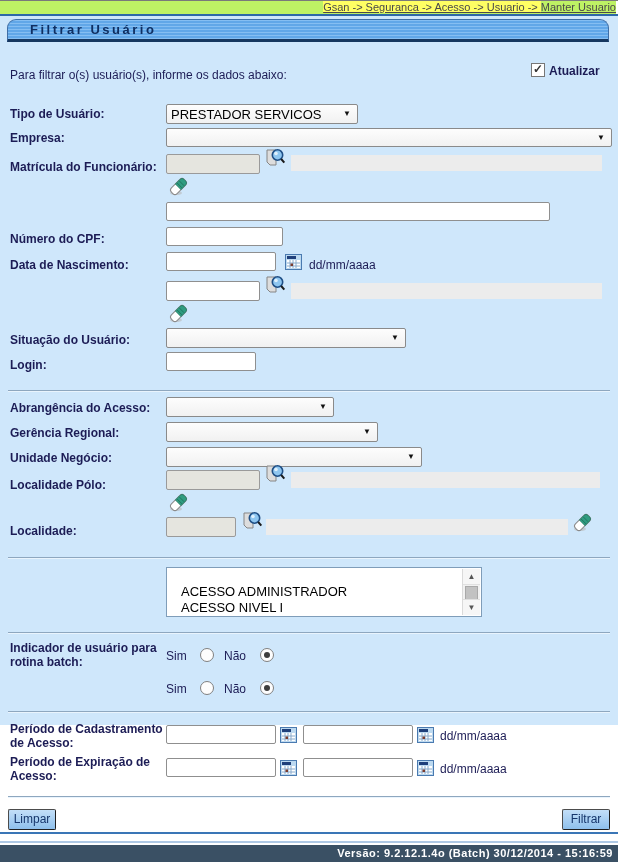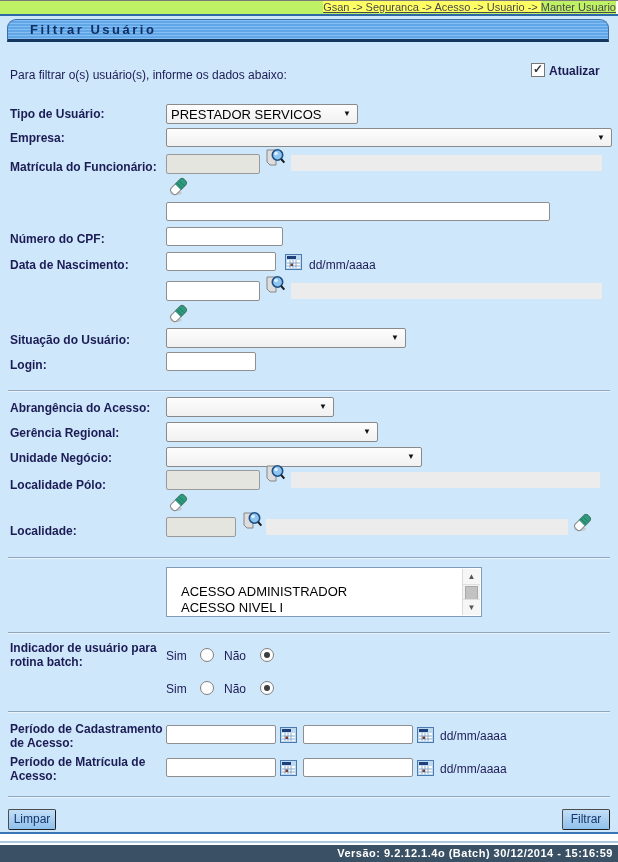--- a/index.html
+++ b/index.html
@@ -11,21 +11,21 @@
   }
   .abs{position:absolute;}
   
   .topline{left:0;top:0;width:618px;height:1px;background:#7a7a7a;}
   .breadcrumb{left:0;top:1px;width:616px;height:13px;background:#bef264;
     font-size:11px;color:#4a4a4a;text-align:right;line-height:13px;white-space:nowrap;}
   .bc-hl{background:#ffff63;text-decoration:underline;cursor:pointer;}
   .bc-cur{text-decoration:underline;cursor:pointer;}
   .bc-underbar{left:0;top:14px;width:618px;height:2px;background:#2d68a8;}
   
-  .page{left:0;top:16px;width:618px;height:817px;background:#cfe7fb;}
+  .page{left:0;top:16px;width:618px;height:709px;background:#cfe7fb;}
   .header-box{left:7px;top:3px;width:602px;height:23px;
     background:repeating-linear-gradient(180deg,#85bef2 0 1px,#61a7e8 1px 3px);
     border:1px solid #3f6ea6;border-bottom:3px solid #16375f;
     border-radius:9px 9px 0 0;box-sizing:border-box;}
   .header-title{left:30px;top:6px;font-size:13px;font-weight:bold;color:#0f2f62;letter-spacing:2.5px;}
   .lbl{font-size:12px;font-weight:bold;color:#1c1c55;width:154px;line-height:14px;}
   .txt{font-size:12px;font-weight:normal;color:#1c1c55;}
   .inp{background:#fff;border:1px solid #8f8f8f;box-sizing:border-box;height:19px;border-radius:2px;}
   .inp-dis{background:#e5e5df;border:1px solid #9a9a9a;box-sizing:border-box;height:20px;border-radius:2px;}
   .ro-field{background:#ececec;height:16px;}
@@ -244,21 +244,21 @@
   <div class="abs inp" style="left:303px;top:709px;width:110px;"></div>
   <svg class="abs icon" style="left:417px;top:711px;" width="17" height="16" viewBox="0 0 17 16">
     <rect x="0.5" y="0.5" width="16" height="15" fill="#bcd9f0" stroke="#4a7ab0"></rect>
     <rect x="2" y="2" width="9" height="3" fill="#1f3f7a"></rect>
     <rect x="2" y="6" width="13" height="8" fill="#ffffff"></rect>
     <path d="M2 9 h13 M2 12 h13 M5 6 v8 M8 6 v8 M11 6 v8" stroke="#88aacc" stroke-width="1" fill="none"></path>
     <rect x="5.5" y="9.5" width="2.5" height="2.5" fill="#7a3b2e"></rect>
   </svg>
   <div class="abs txt" style="left:440px;top:713px;">dd/mm/aaaa</div>
 
-  <div class="abs lbl" style="left:10px;top:739px;width:160px;">Período de Matrícula de Acesso:</div>
+  <div class="abs lbl" style="left:10px;top:739px;width:160px;">Período de Expiração de Acesso:</div>
   <div class="abs inp" style="left:166px;top:742px;width:110px;"></div>
   <svg class="abs icon" style="left:280px;top:744px;" width="17" height="16" viewBox="0 0 17 16">
     <rect x="0.5" y="0.5" width="16" height="15" fill="#bcd9f0" stroke="#4a7ab0"></rect>
     <rect x="2" y="2" width="9" height="3" fill="#1f3f7a"></rect>
     <rect x="2" y="6" width="13" height="8" fill="#ffffff"></rect>
     <path d="M2 9 h13 M2 12 h13 M5 6 v8 M8 6 v8 M11 6 v8" stroke="#88aacc" stroke-width="1" fill="none"></path>
     <rect x="5.5" y="9.5" width="2.5" height="2.5" fill="#7a3b2e"></rect>
   </svg>
   <div class="abs inp" style="left:303px;top:742px;width:110px;"></div>
   <svg class="abs icon" style="left:417px;top:744px;" width="17" height="16" viewBox="0 0 17 16">

